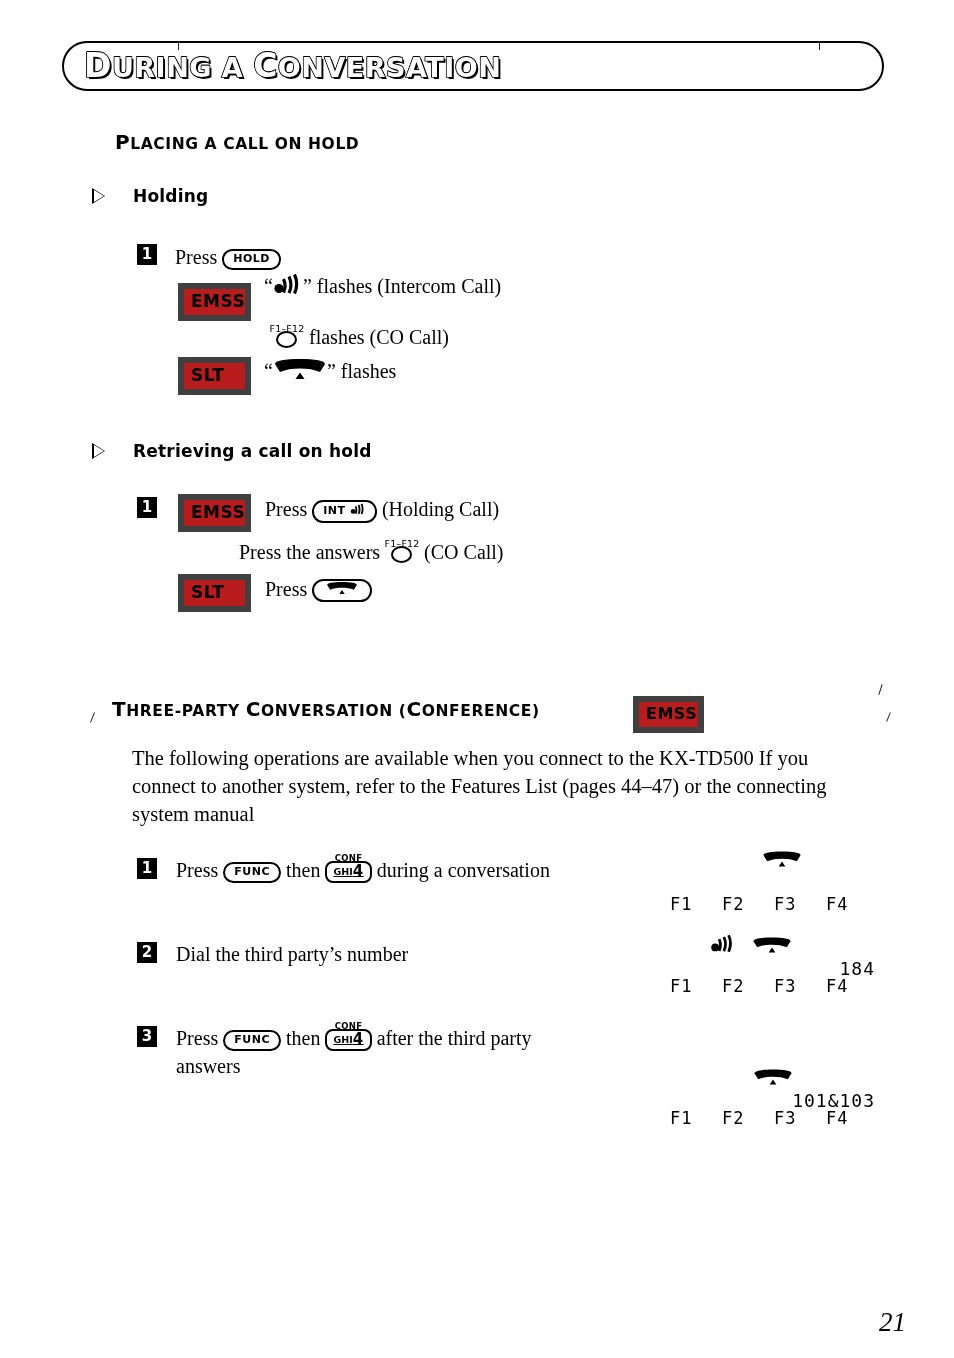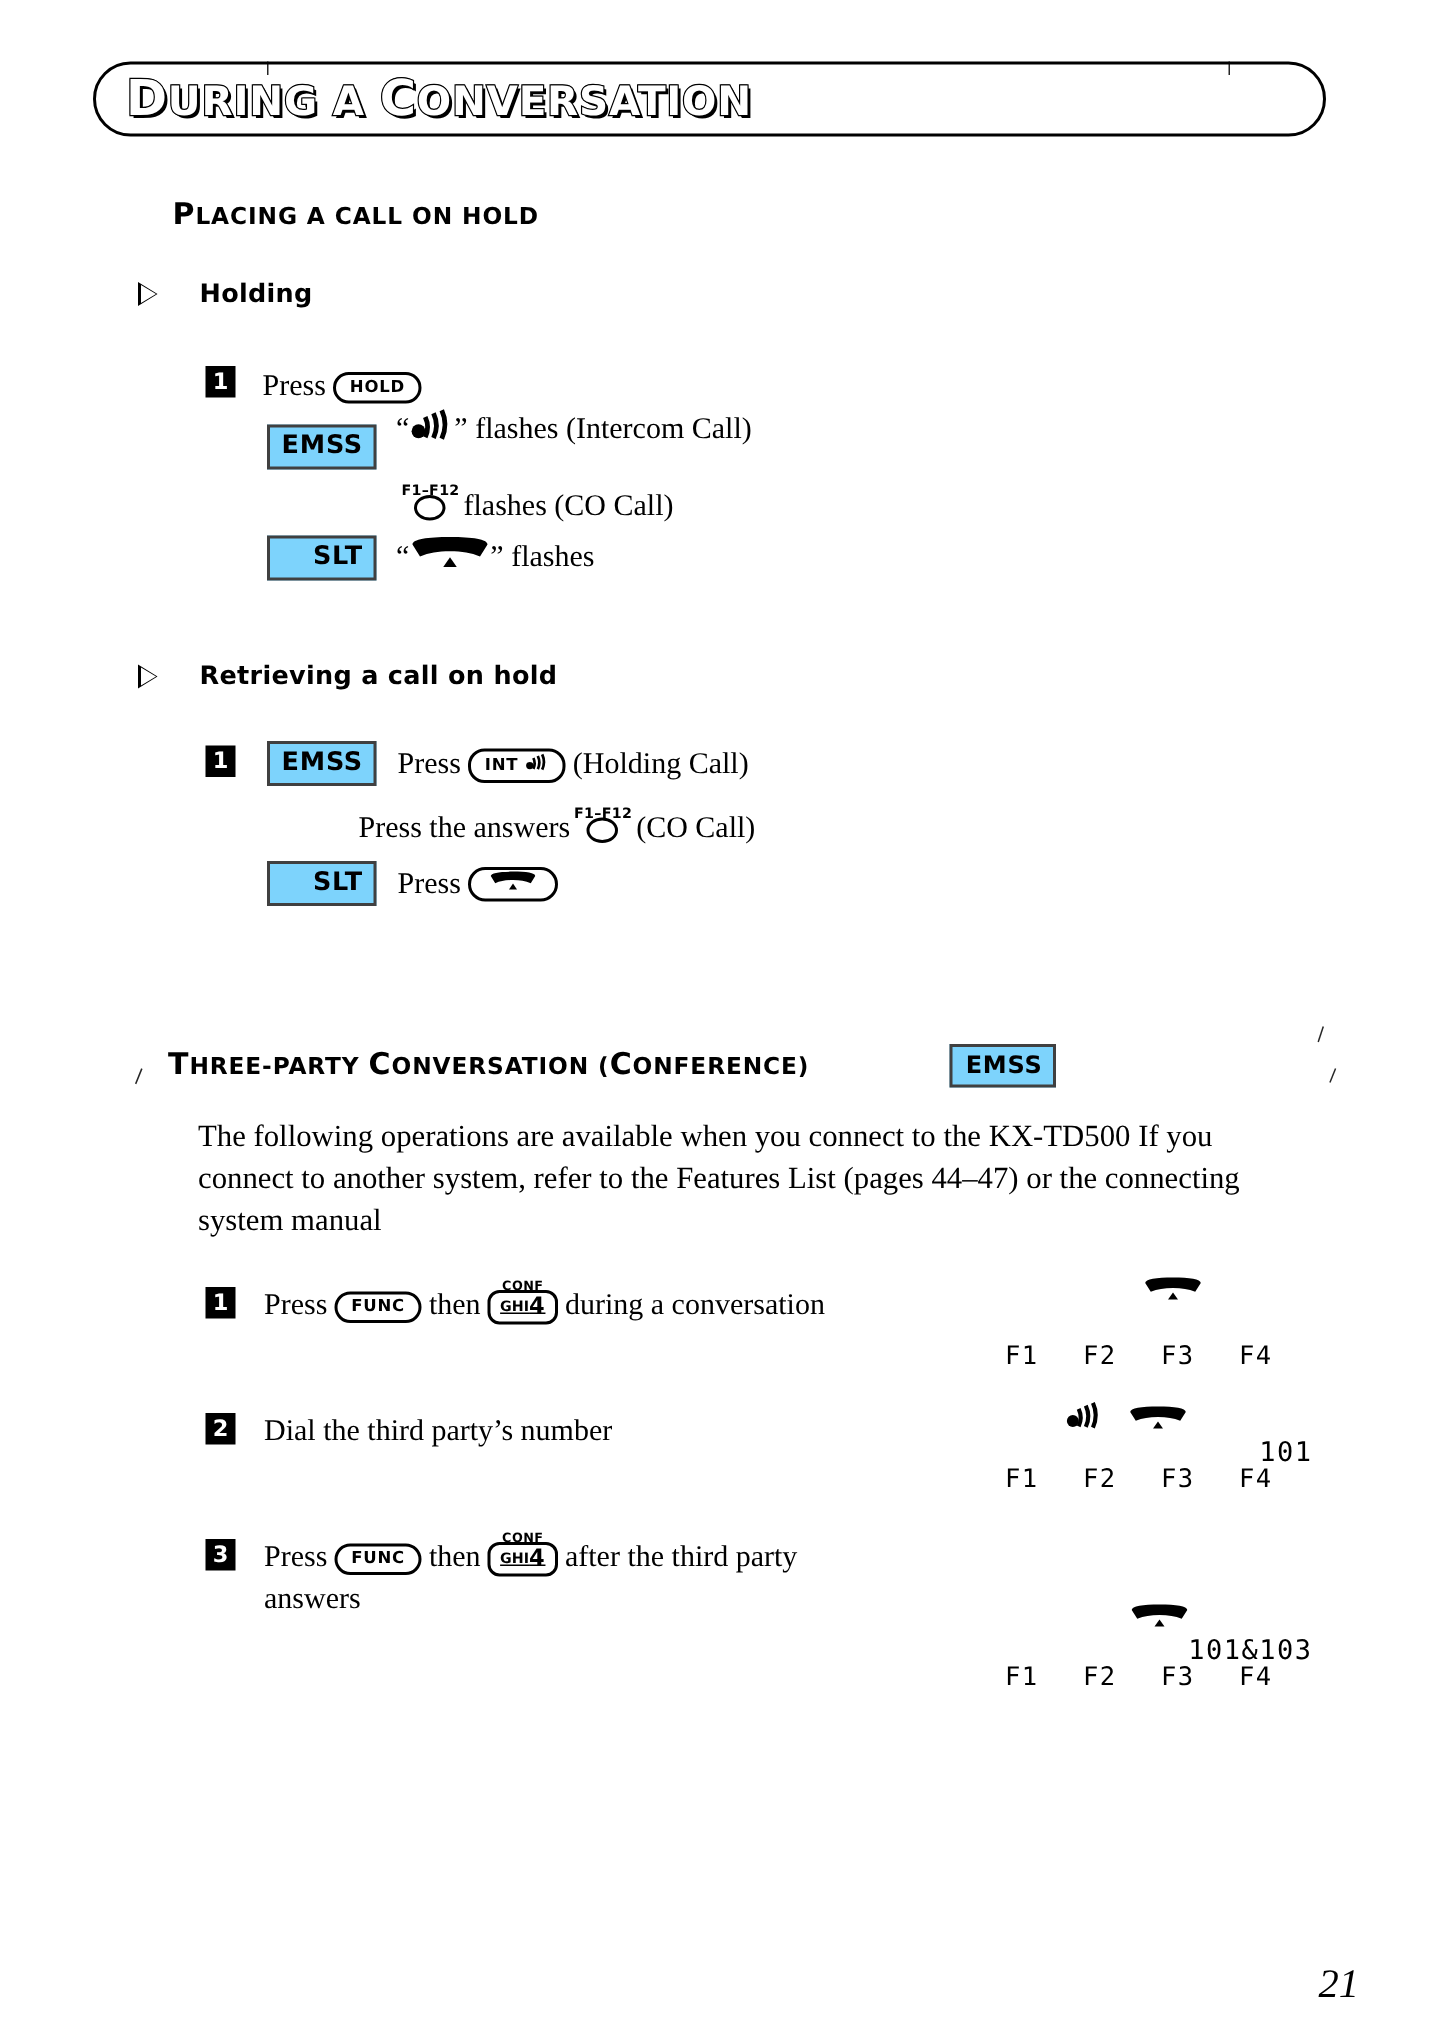--- a/index.html
+++ b/index.html
@@ -98,27 +98,27 @@
     font-family: "DejaVu Sans", sans-serif;
     font-weight: bold;
     font-size: 15px;
     line-height: 21px;
     text-align: center;
   }
 
   
   .modebox {
     position: absolute;
-    border: 2px solid #404040;
+    border: 6px solid #404040;
     font-family: "DejaVu Sans", sans-serif;
     font-weight: bold;
     font-size: 17px;
-    text-align: right;
+    text-align: left;
     letter-spacing: .5px;
-    background: #7dd3fc;
+    background: #b91c1c;
     line-height: 1;
     padding: 4px 7px 5px;
   }
 
   
   .key {
     display: inline-block;
     border: 2px solid #000;
     border-radius: 11px;
     padding: 1px 9px 2px;
@@ -151,21 +151,21 @@
   .led {
     position: absolute; left: 6px; top: 6px;
     width: 21px; height: 17px;
     border: 2px solid #000;
     border-radius: 50%;
   }
   .ledcap {
     position: absolute; top: -10px; left: 50%;
     transform: translateX(-50%);
     font-family: "DejaVu Sans", sans-serif;
-    font-weight: bold;
+    font-weight: normal;
     font-size: 9.5px;
     letter-spacing: .2px;
     white-space: nowrap;
   }
 
   
   .ico { display: inline-block; vertical-align: -2px; }
 
   
   .panel { position: absolute; }
@@ -338,21 +338,21 @@
         <path d="M21.5 20.5 A15 19 0 0 0 21.5 1.5" stroke="#000" stroke-width="3.2" fill="none"></path>
       </svg>
     </span>
     <span class="ico" style="position:absolute; left:82px; top:4px;">
       <svg width="40" height="18" viewBox="0 0 54 22" aria-hidden="true">
         <path d="M2 6 C2 2.5 12 1 27 1 C42 1 52 2.5 52 6 L47 14 C41 11.5 35 10.5 27 10.5 C19 10.5 13 11.5 7 14 Z" fill="#000"></path>
         <path d="M27 14.5 L31.5 21 L22.5 21 Z" fill="#000"></path>
       </svg>
     </span>
   </div>
-  <div class="lcdnum" style="text-align:right; width:205px; height:22px;">101</div>
+  <div class="lcdnum" style="text-align:right; width:205px; height:22px;">184</div>
   <div class="fkeys" style="margin-top:-4px;">
     <span>F1</span><span>F2</span><span>F3</span><span>F4</span>
   </div>
 </div>
 
 <div class="numbox" style="left:137px; top:1026px;">3</div>
 <div class="body-txt" style="position:absolute; left:176px; top:1024px;">
   <span>Press</span>
   <span class="key">FUNC</span>
   <span>then</span>

